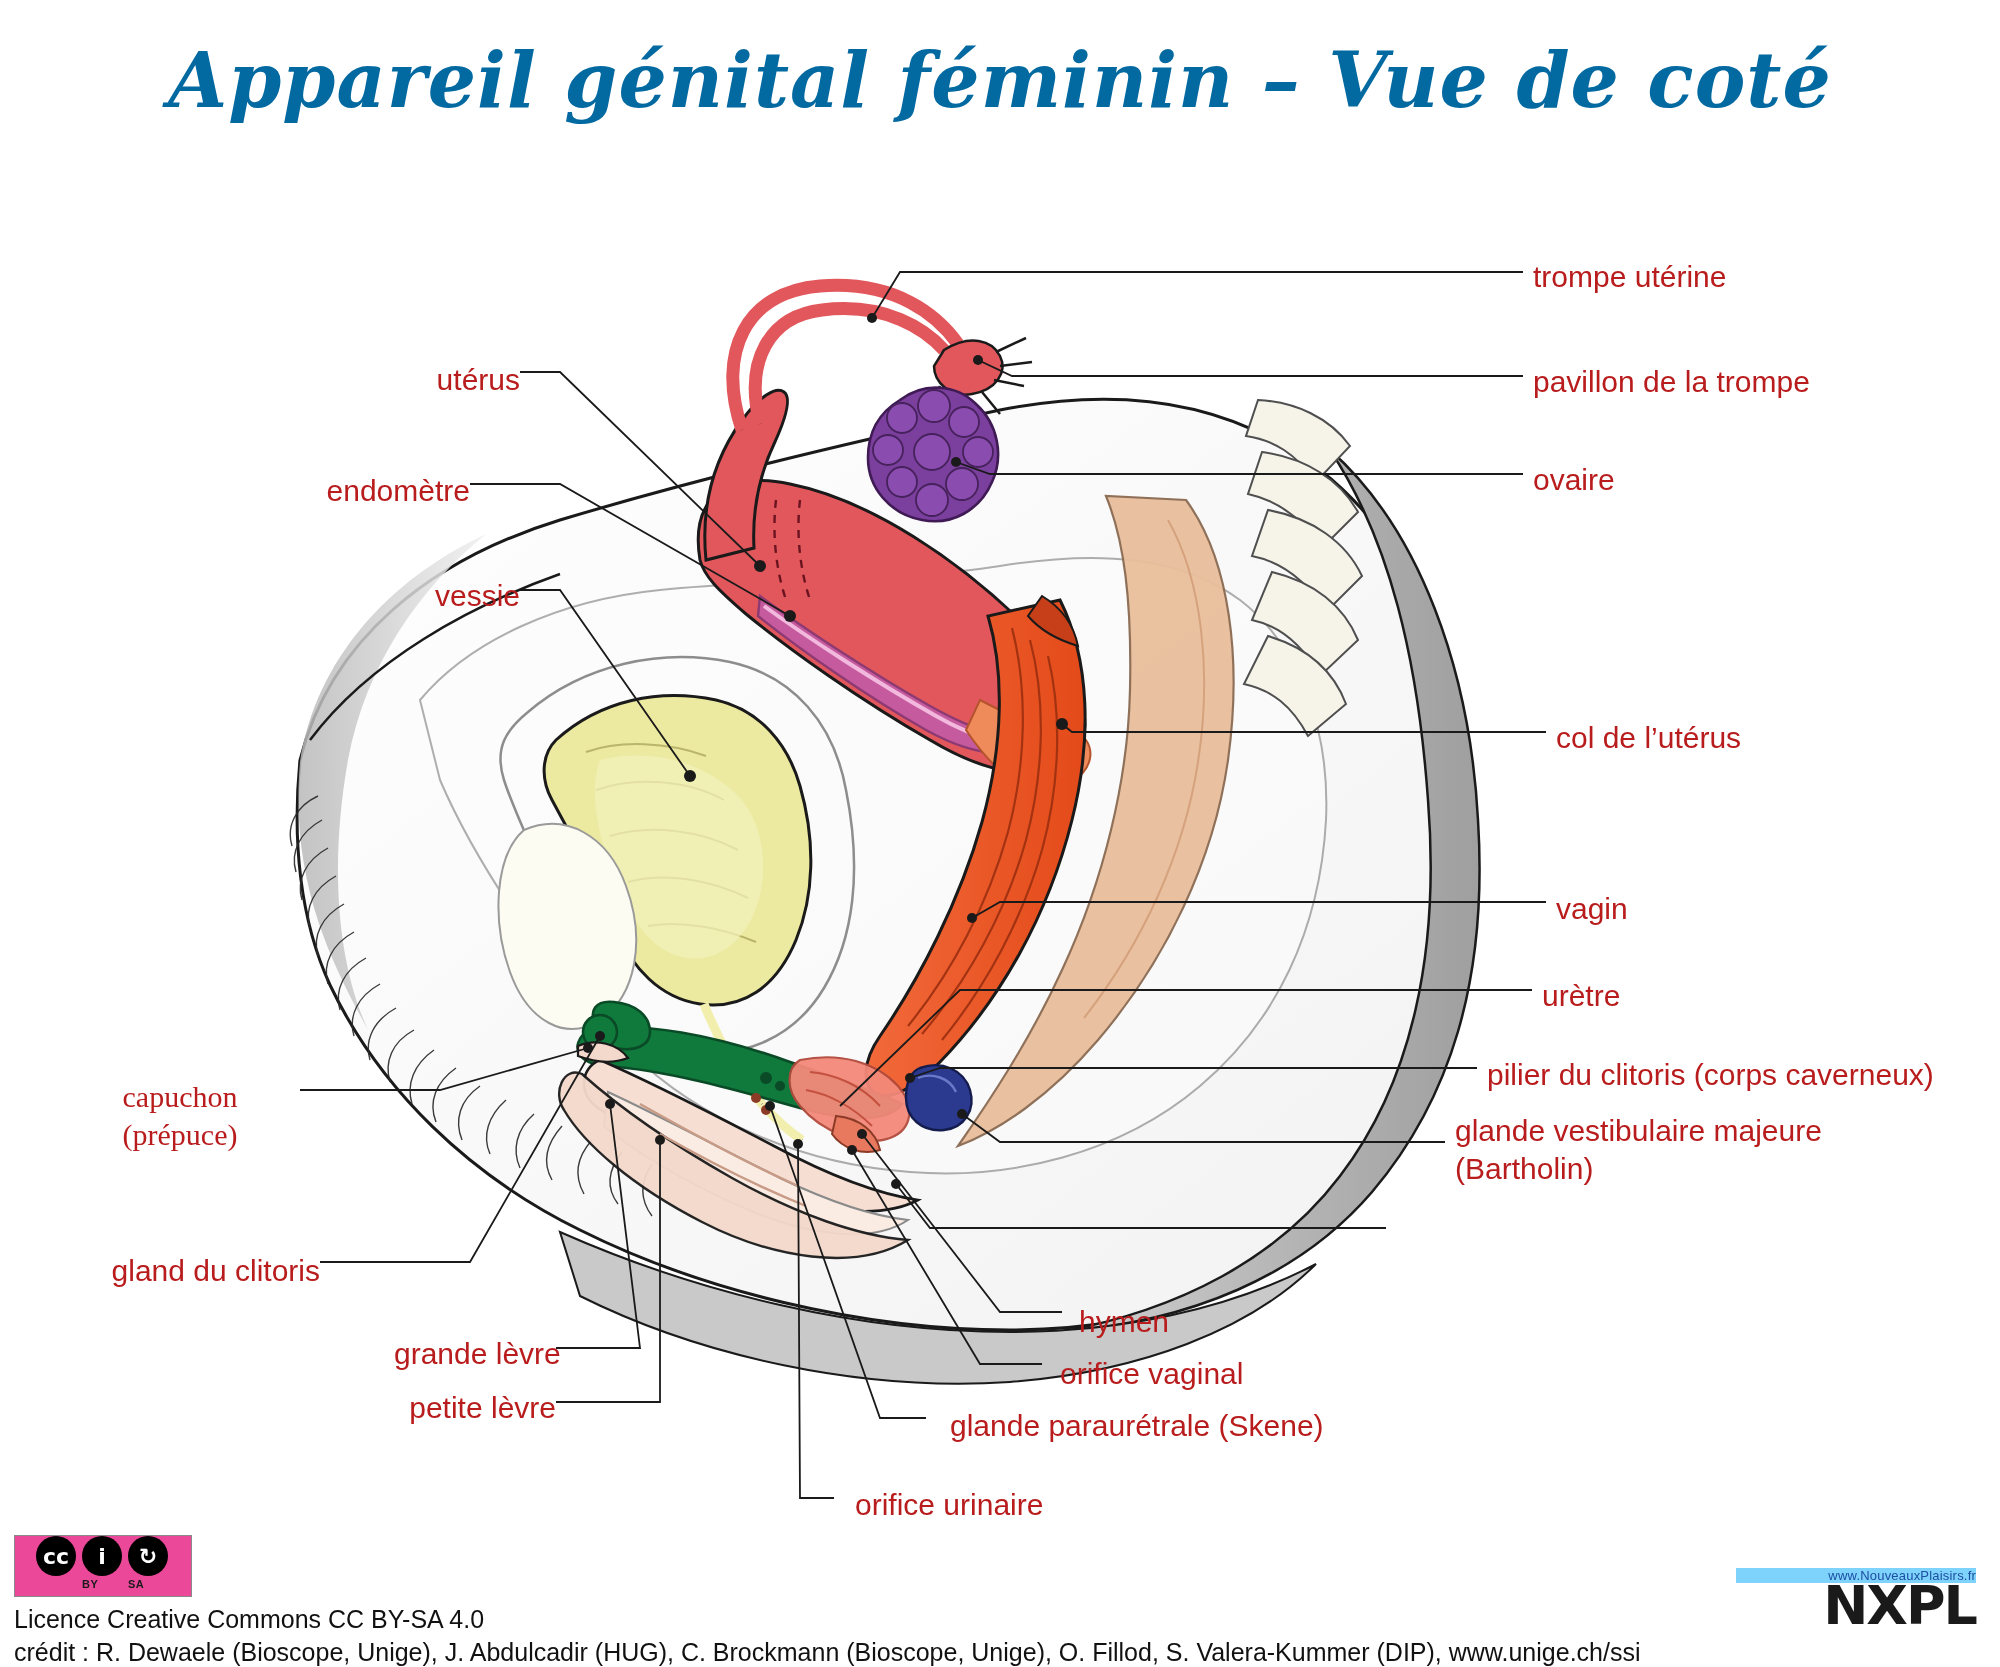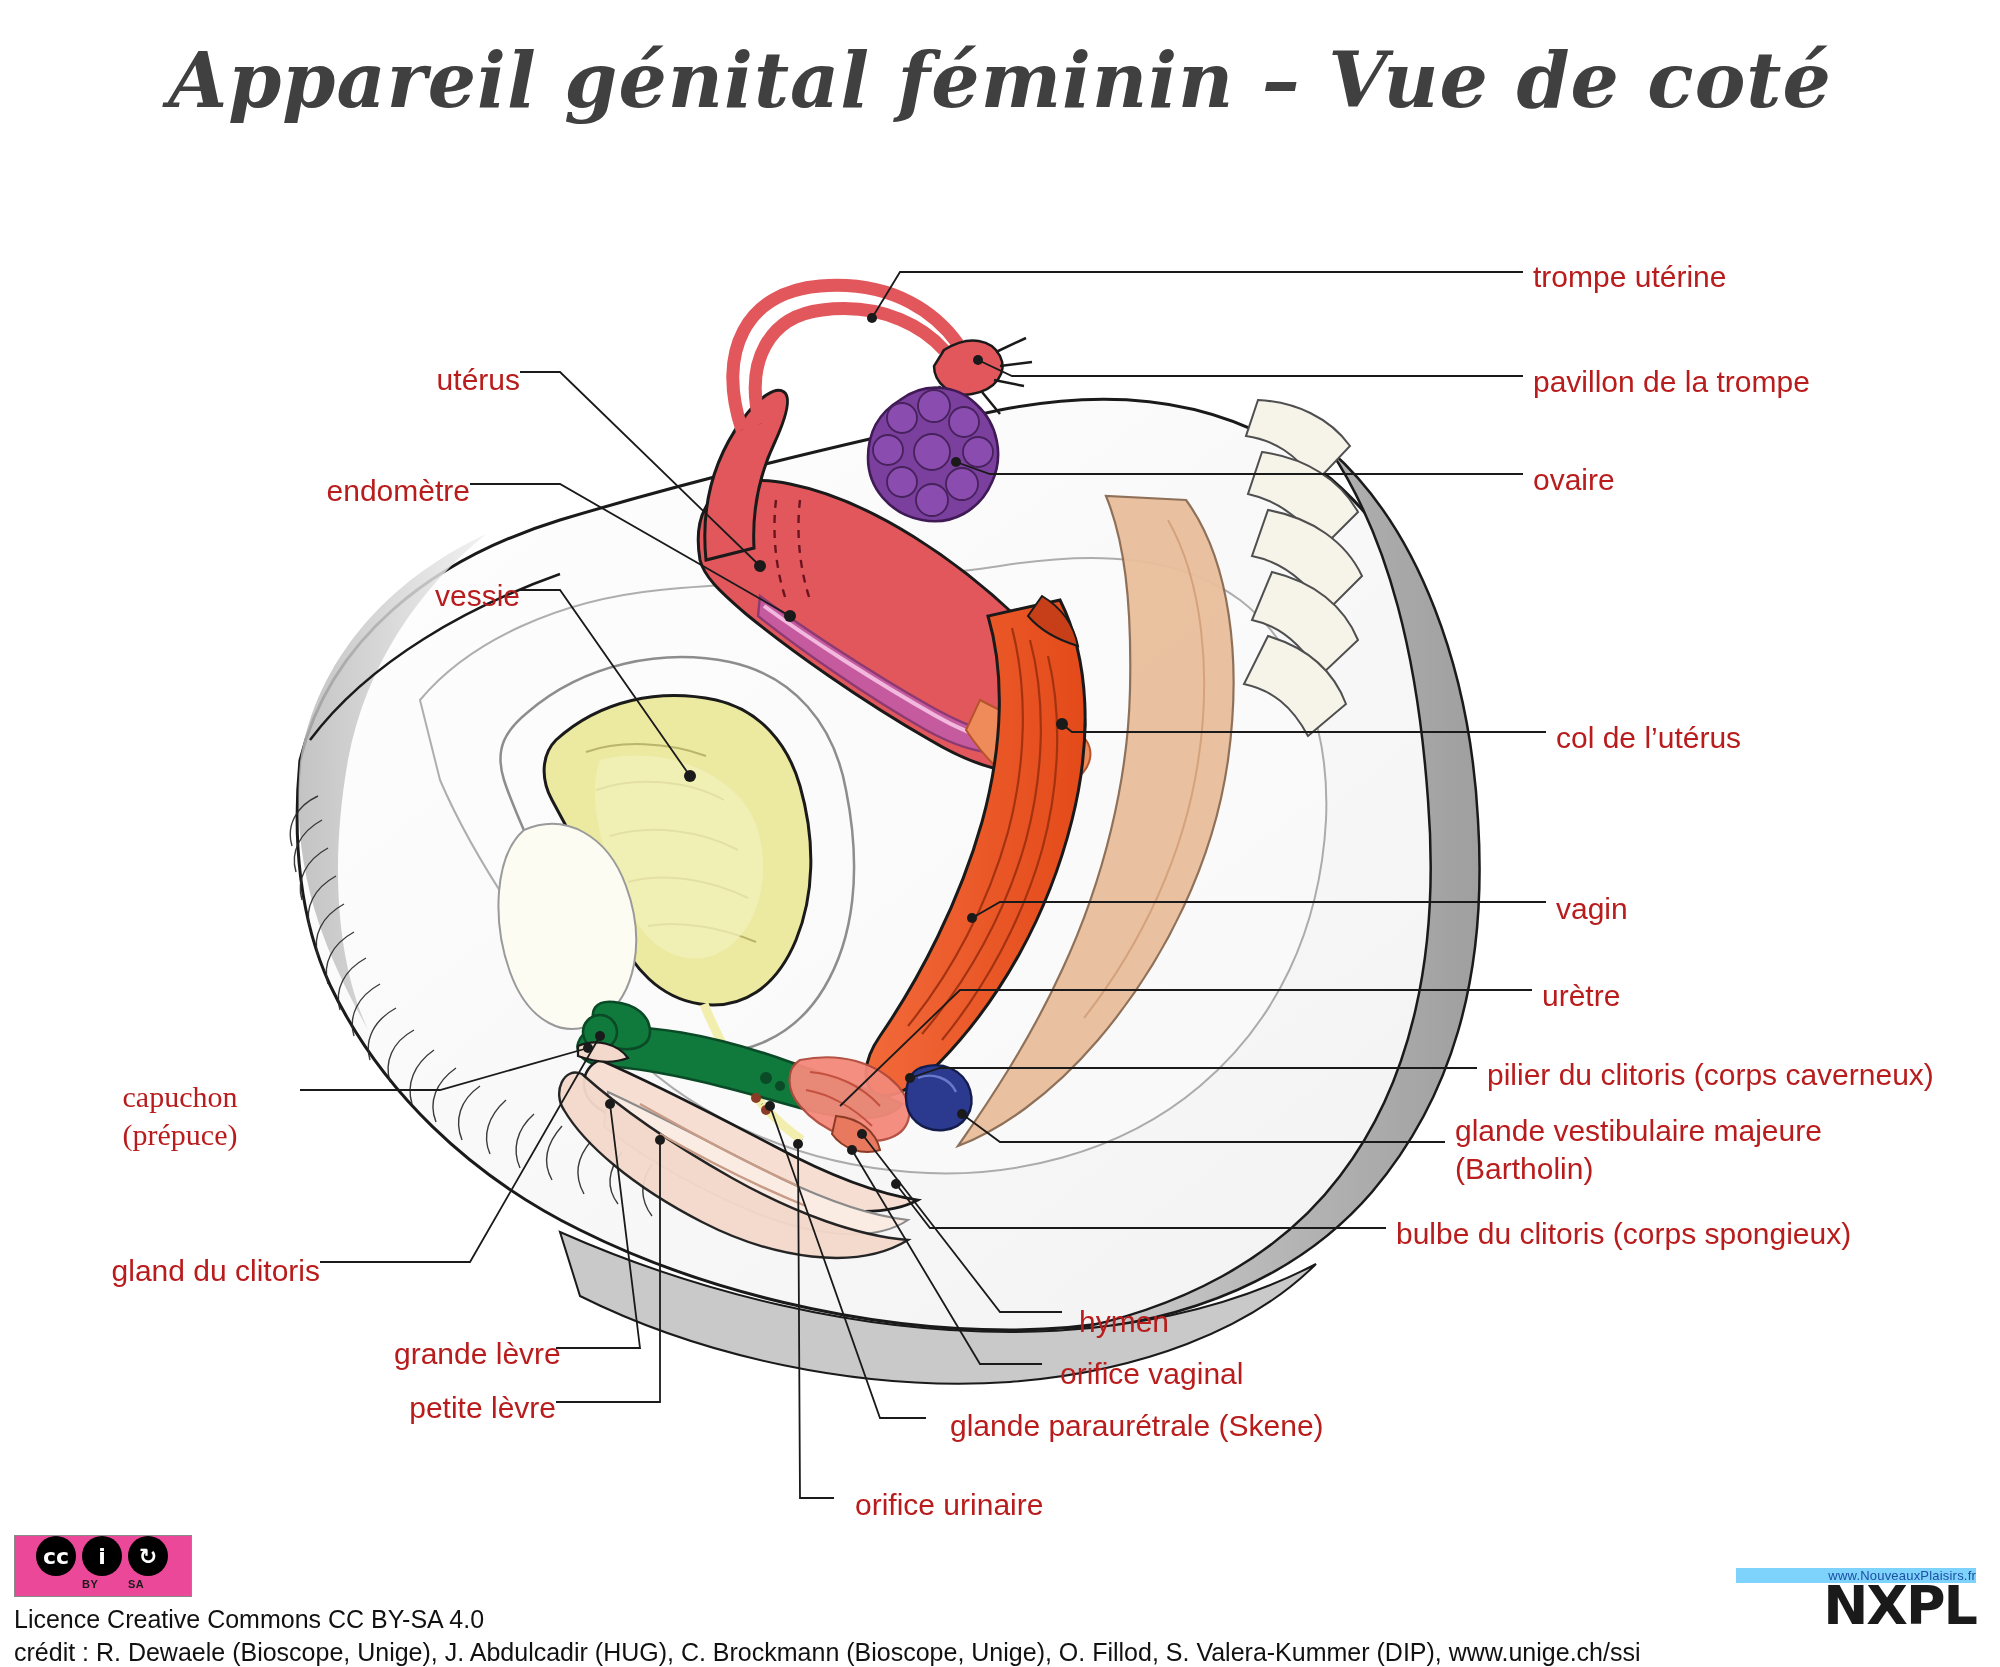--- a/index.html
+++ b/index.html
@@ -27,21 +27,21 @@
     position: absolute;
     left: 0;
     top: 36px;
     width: 2000px;
     text-align: center;
     font-family: "DejaVu Serif", serif;
     font-style: italic;
     font-weight: bold;
     font-size: 76px;
     letter-spacing: 1px;
-    color: #404040;
+    color: #0369a1;
     white-space: nowrap;
   }
   
   #illustration {
     position: absolute;
     left: 0;
     top: 0;
     width: 2000px;
     height: 1667px;
   }
@@ -421,21 +421,20 @@
 
   <div class="label right" style="left:1533px; top:258px;">trompe utérine</div>
   <div class="label right" style="left:1533px; top:363px;">pavillon de la trompe</div>
   <div class="label right" style="left:1533px; top:461px;">ovaire</div>
   <div class="label right" style="left:1556px; top:719px;">col de l’utérus</div>
   <div class="label right" style="left:1556px; top:890px;">vagin</div>
   <div class="label right" style="left:1542px; top:977px;">urètre</div>
   <div class="label right" style="left:1455px; top:1112px;">glande vestibulaire majeure
 (Bartholin)</div>
   <div class="label right" style="left:1487px; top:1056px;">pilier du clitoris (corps caverneux)</div>
-  <div class="label right" style="left:1396px; top:1215px;">bulbe du clitoris (corps spongieux)</div>
 
   <div class="label left" style="left:314px; top:361px;  width:206px;">utérus</div>
   <div class="label left" style="left:214px; top:472px;  width:256px;">endomètre</div>
   <div class="label left" style="left:312px; top:577px;  width:208px;">vessie</div>
   <div class="label left" style="left:60px;  top:1078px; width:240px; text-align:center;font-family:Liberation Serif, serif;">capuchon
 (prépuce)</div>
   <div class="label left" style="left:60px;  top:1252px; width:260px;">gland du clitoris</div>
 
   <div class="label left" style="left:394px;  top:1335px; width:162px;">grande lèvre</div>
   <div class="label left" style="left:406px;  top:1389px; width:150px;">petite lèvre</div>

